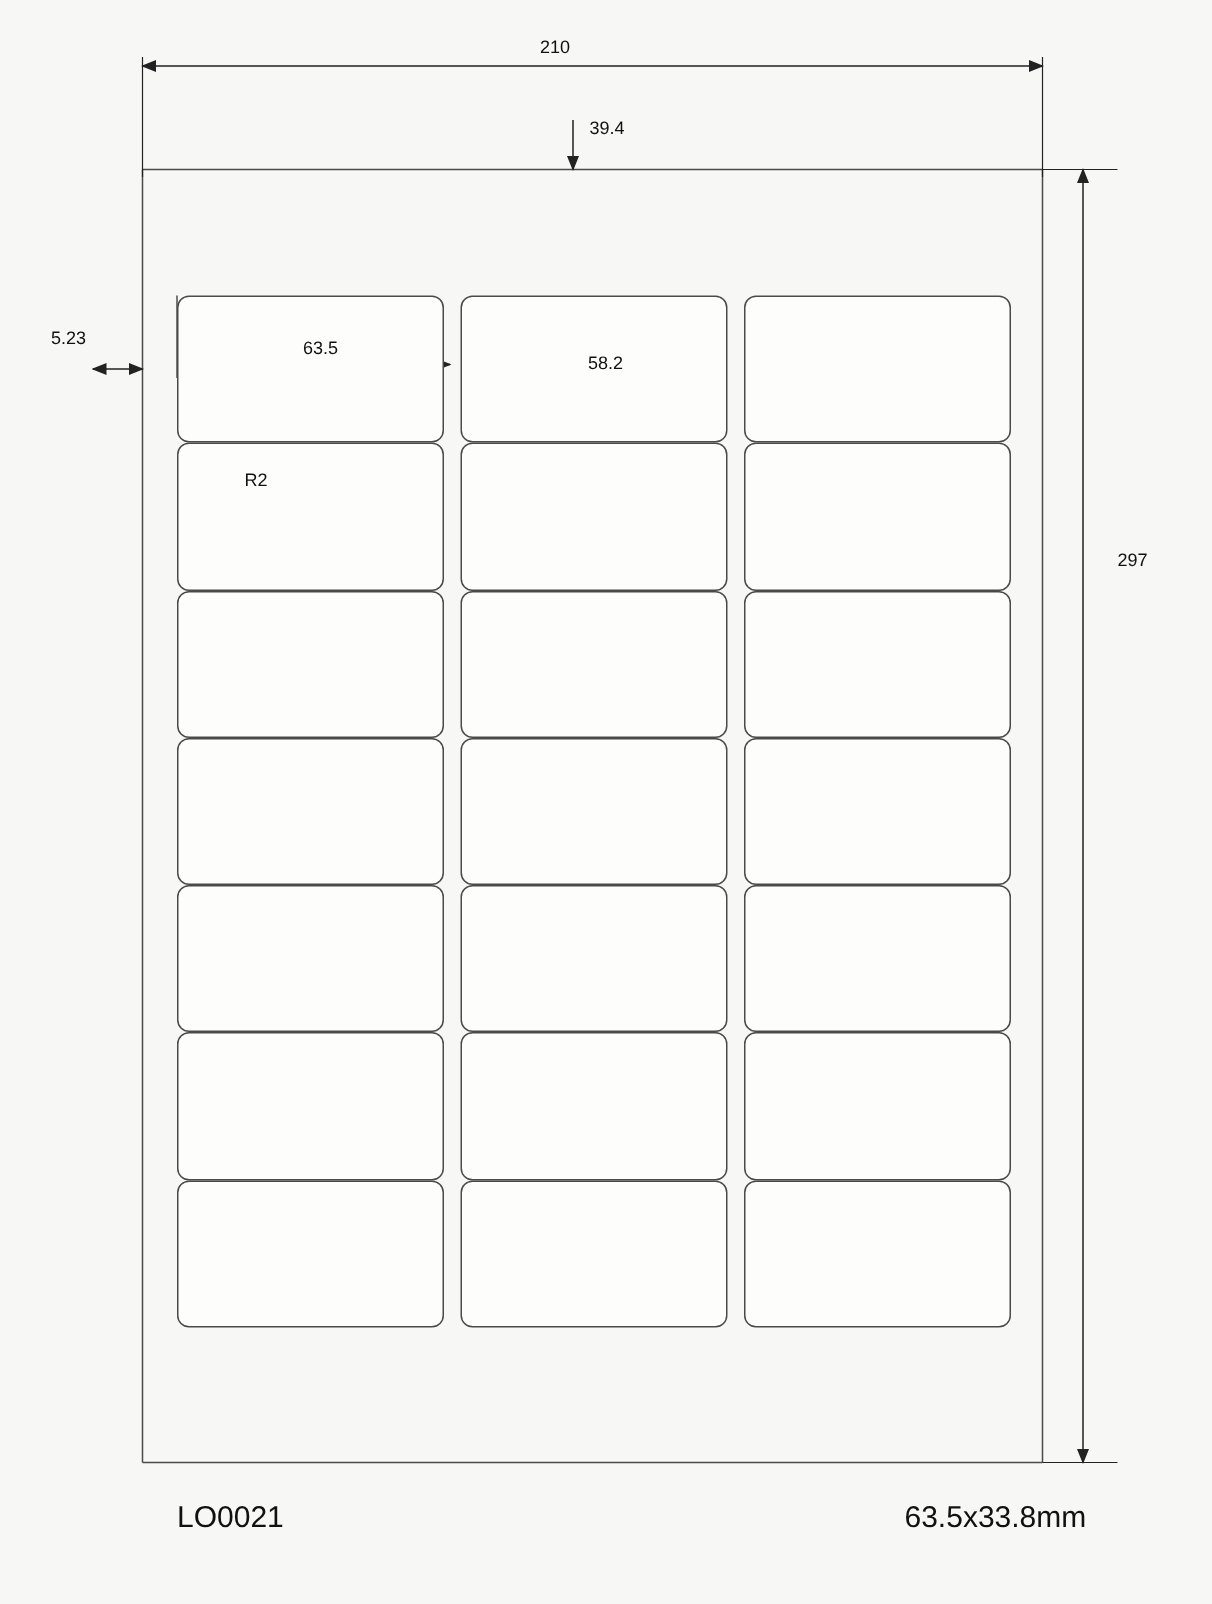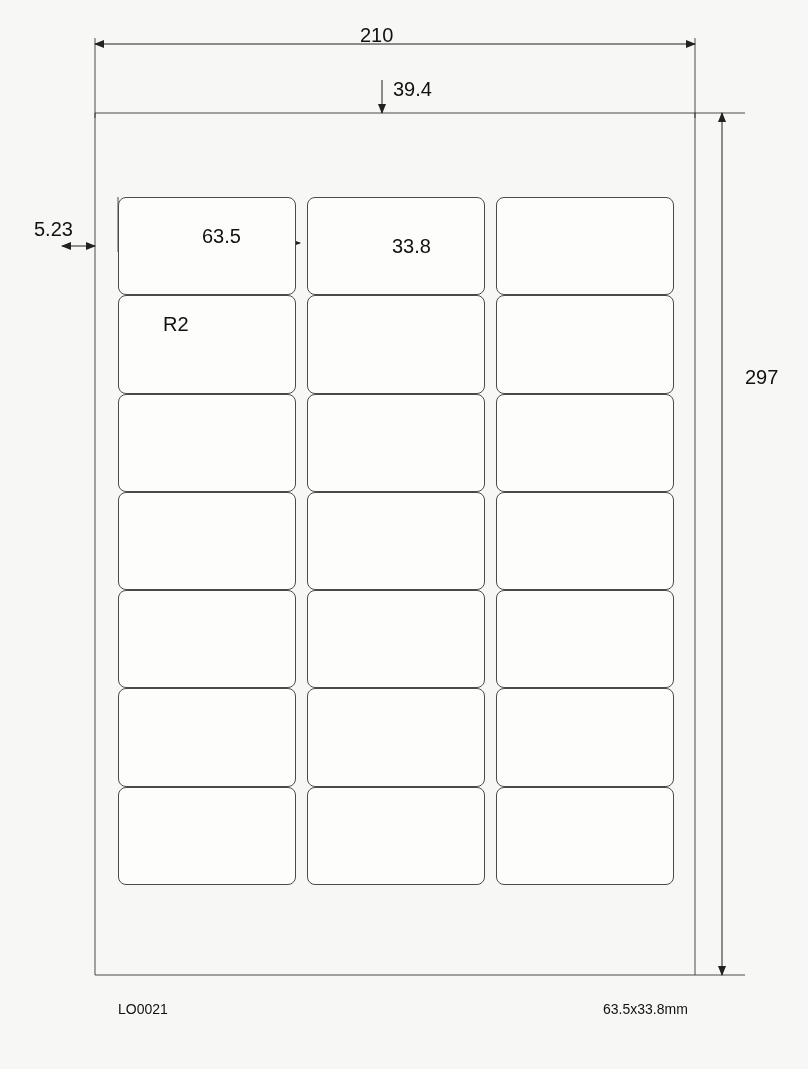--- a/index.html
+++ b/index.html
@@ -17,28 +17,28 @@
   }
   #canvas {
     position: absolute;
     left: 0; top: 0;
     width: 808px;
     height: 1069px;
   }
   .dim-label {
     position: absolute;
     font-family: "Liberation Sans", sans-serif;
-    font-size: 20px;
+    font-size: 12px;
     color: #111;
     white-space: nowrap;
   }
   .footer-label {
     position: absolute;
     font-family: "Liberation Sans", sans-serif;
-    font-size: 14px;
+    font-size: 20px;
     color: #111;
     white-space: nowrap;
   }
   #label-grid {
     position: absolute;
     left: 118px;
     top: 197px;
     width: 556px;
     height: 688px;
   }
@@ -131,19 +131,19 @@
 <div class="dim-label" style="left:360px; top:24px;">210</div>
 
 <div class="dim-label" style="left:745px; top:366px;">297</div>
 
 <div class="dim-label" style="left:393px; top:78px;">39.4</div>
 
 <div class="dim-label" style="left:34px; top:218px;">5.23</div>
 
 <div class="dim-label" style="left:186px; top:225px;margin-left:16px;">63.5</div>
 
-<div class="dim-label" style="left:392px; top:235px;">33.8</div>
+<div class="dim-label" style="left:392px; top:235px;">58.2</div>
 
 <div class="dim-label" style="left:163px; top:313px;">R2</div>
 
 <div class="footer-label" style="left:118px; top:1001px;">LO0021</div>
 
 <div class="footer-label" style="left:566px; top:1001px;margin-left:37px;">63.5x33.8mm</div>
 
 </body></html>

